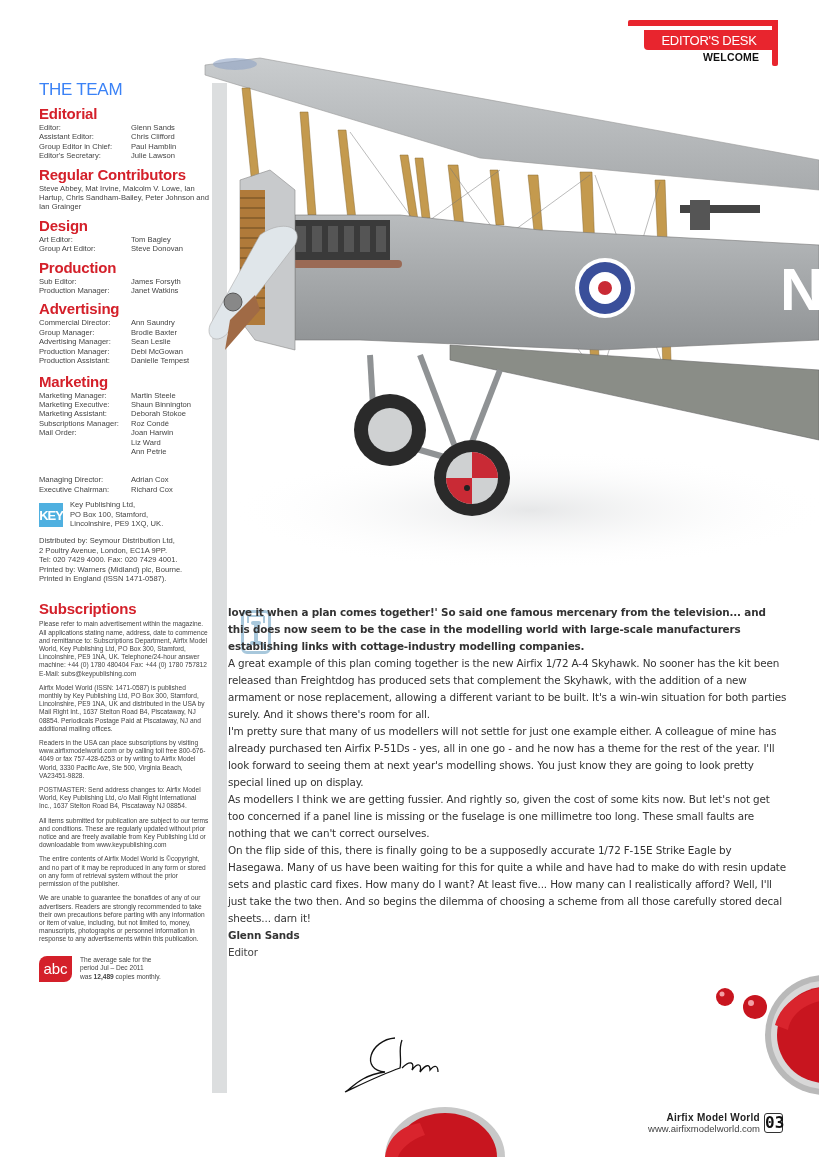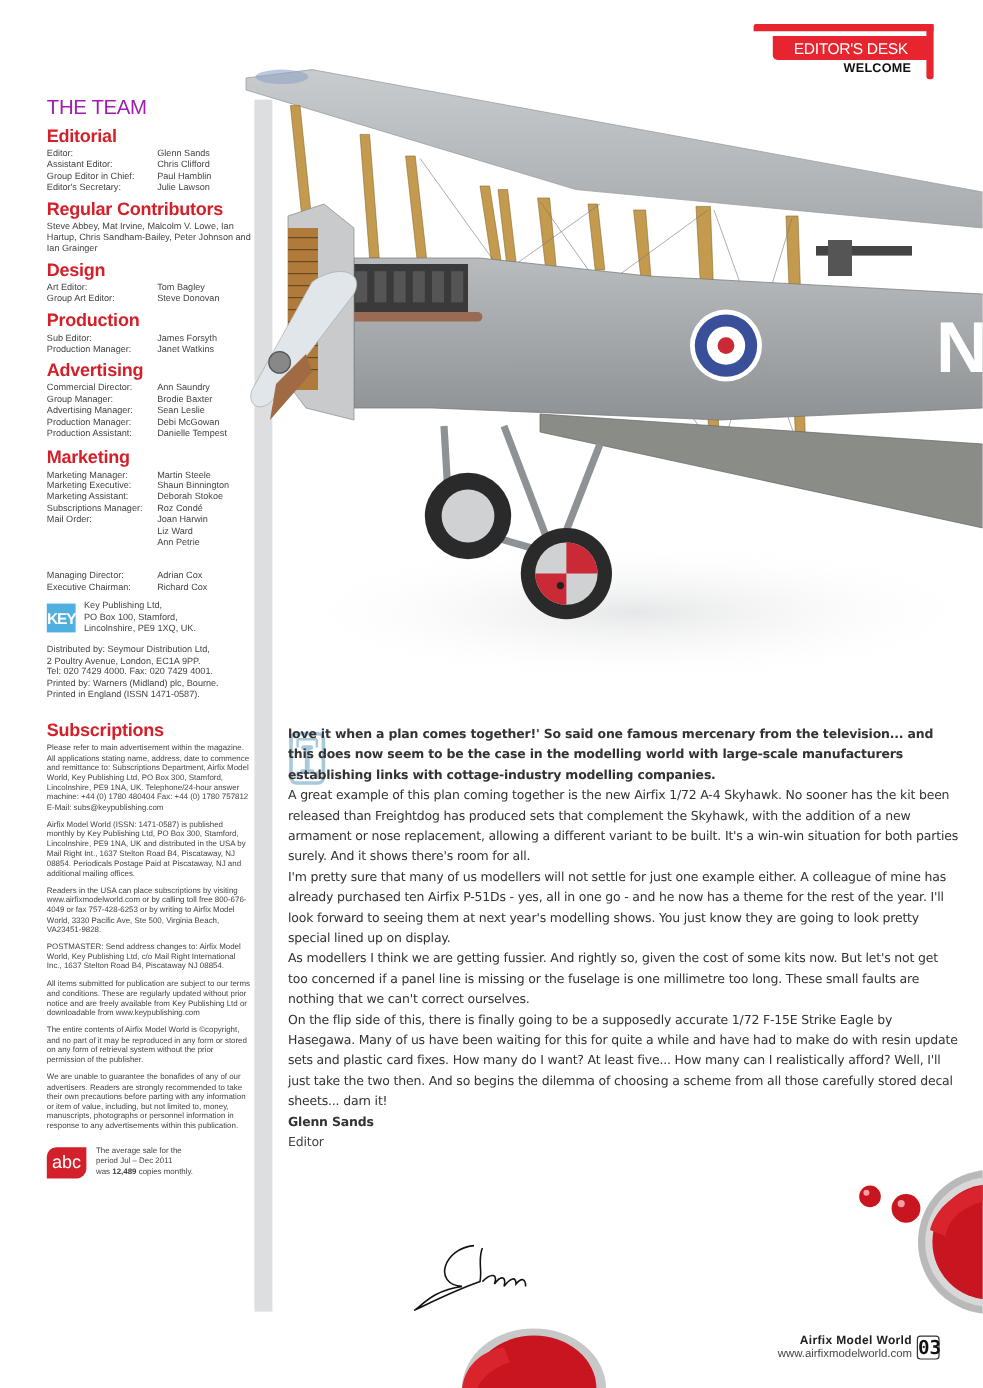--- a/index.html
+++ b/index.html
@@ -1,21 +1,21 @@
 <!DOCTYPE html>
 <html><head>
 <meta charset="utf-8">
 <style>
   * { box-sizing: border-box; margin: 0; padding: 0; }
   html, body { width: 819px; height: 1157px; background: #ffffff; overflow: hidden; }
   body { position: relative; font-family: "Liberation Sans", sans-serif; color: #333; }
 
   
   .left-col { position: absolute; left: 39px; top: 80px; width: 170px; font-family: "Liberation Sans", sans-serif; }
-  .team-title { font-size: 17px; color: #a21caf; font-weight: normal; letter-spacing: -0.3px; margin-bottom: 6px; }
+  .team-title { font-size: 17px; color: #3b82f6; font-weight: normal; letter-spacing: -0.3px; margin-bottom: 6px; }
   .sec-head { font-size: 15px; color: #d4202a; font-weight: bold; line-height: 16px; margin-top: 4px; margin-bottom: 1px; letter-spacing: -0.2px; }
   .role-row { display: flex; font-size: 7.6px; line-height: 9.4px; color: #444; }
   .role-row .r { width: 92px; }
   .role-row .n { flex: 1; }
   .para-small { font-size: 7.6px; line-height: 9.4px; color: #444; }
   .key-block { display: flex; align-items: flex-start; margin-top: 6px; }
   .key-logo { width: 24px; height: 24px; background: #4fb0e0; color: #fff; font-weight: bold; font-size: 13px; letter-spacing: -1px; display: flex; align-items: center; justify-content: center; margin-right: 7px; margin-top: 3px; }
   .key-addr { font-size: 7.6px; line-height: 9.4px; color: #444; }
   .subs-para { font-size: 6.6px; line-height: 8.2px; color: #444; margin-top: 6px; }
   .abc-block { display: flex; align-items: center; margin-top: 12px; }
@@ -30,21 +30,21 @@
   .header-tag { position: absolute; left: 628px; top: 20px; }
   .tag-red { position: absolute; left: 16px; top: 10px; width: 130px; height: 20px; background: #e8252e; border-radius: 0 0 0 4px; color: #fff; font-size: 13px; text-align: center; line-height: 21px; letter-spacing: -0.3px; }
   .tag-top { position: absolute; left: 0; top: 0; width: 150px; height: 6px; background: #e8252e; border-radius: 2px 2px 0 0; }
   .tag-side { position: absolute; left: 144px; top: 0; width: 6px; height: 46px; background: #e8252e; border-radius: 0 0 2px 2px; }
   .tag-welcome { position: absolute; left: 75px; top: 31px; font-size: 10.5px; font-weight: bold; color: #111; letter-spacing: 0.2px; }
 
   
   .photo { position: absolute; left: 200px; top: 40px; width: 619px; height: 560px; overflow: hidden; }
 
   
-  .article { position: absolute; left: 240px; top: 604px; width: 560px; font-family: "DejaVu Sans", sans-serif; font-size: 10.4px; line-height: 17px; color: #333; letter-spacing: -0.15px; }
+  .article { position: absolute; left: 228px; top: 604px; width: 560px; font-family: "DejaVu Sans", sans-serif; font-size: 10.4px; line-height: 17px; color: #333; letter-spacing: -0.15px; }
   .dropcap { position: absolute; left: 241px; top: 610px; width: 30px; height: 44px; border: 3px solid #a8c8dc; border-radius: 6px; }
   .intro { margin-left: 36px; font-weight: bold; color: #333; }
   .article p { margin: 0; }
   .sig-name { font-weight: bold; margin-left: 6px; }
   .sig-role { margin-left: 6px; color: #444; }
 
   
   .footer { position: absolute; right: 36px; top: 1112px; text-align: right; display: flex; align-items: center; }
   .footer-text { margin-right: 4px; }
   .footer-title { font-size: 10px; font-weight: bold; color: #222; letter-spacing: 0.3px; line-height: 11px; }

